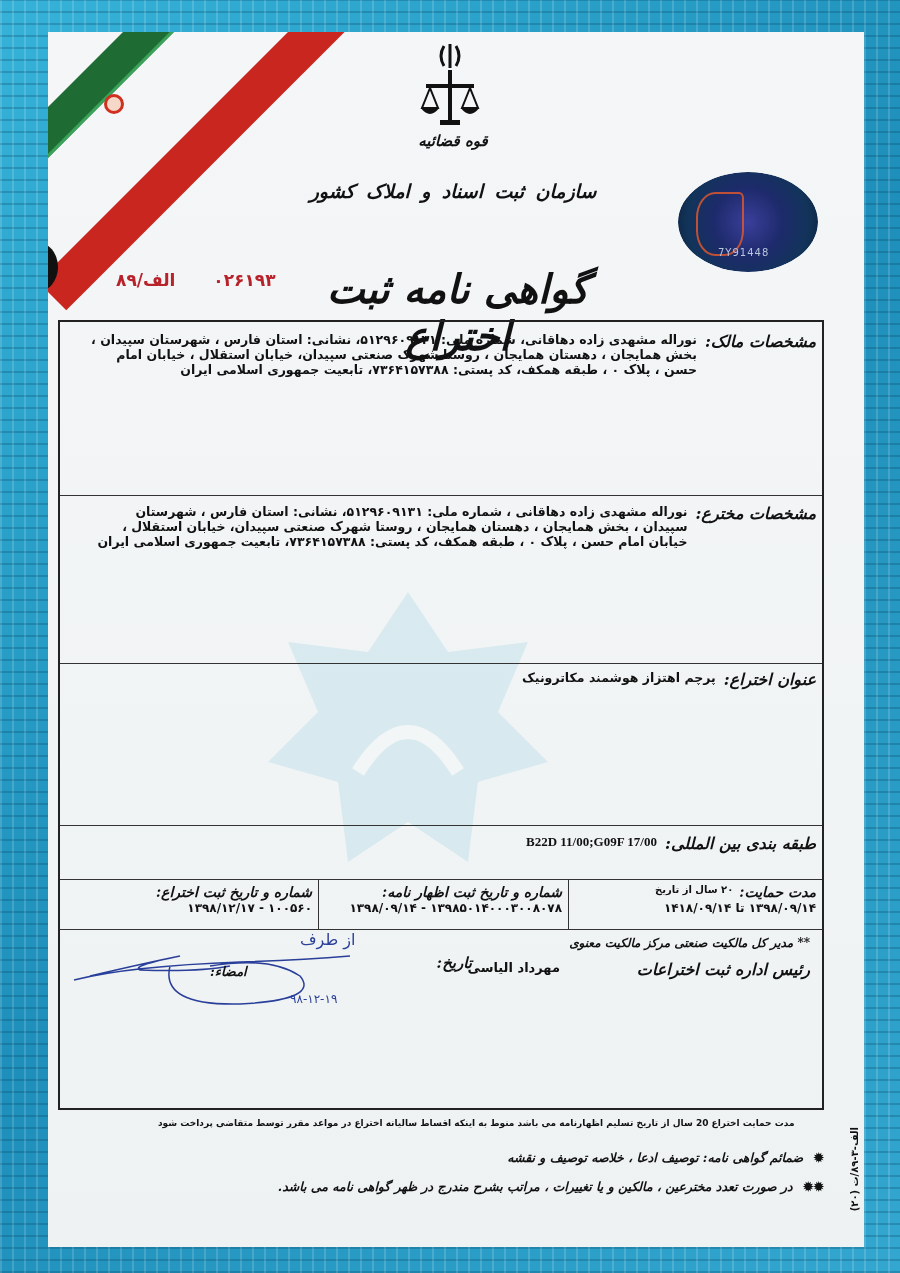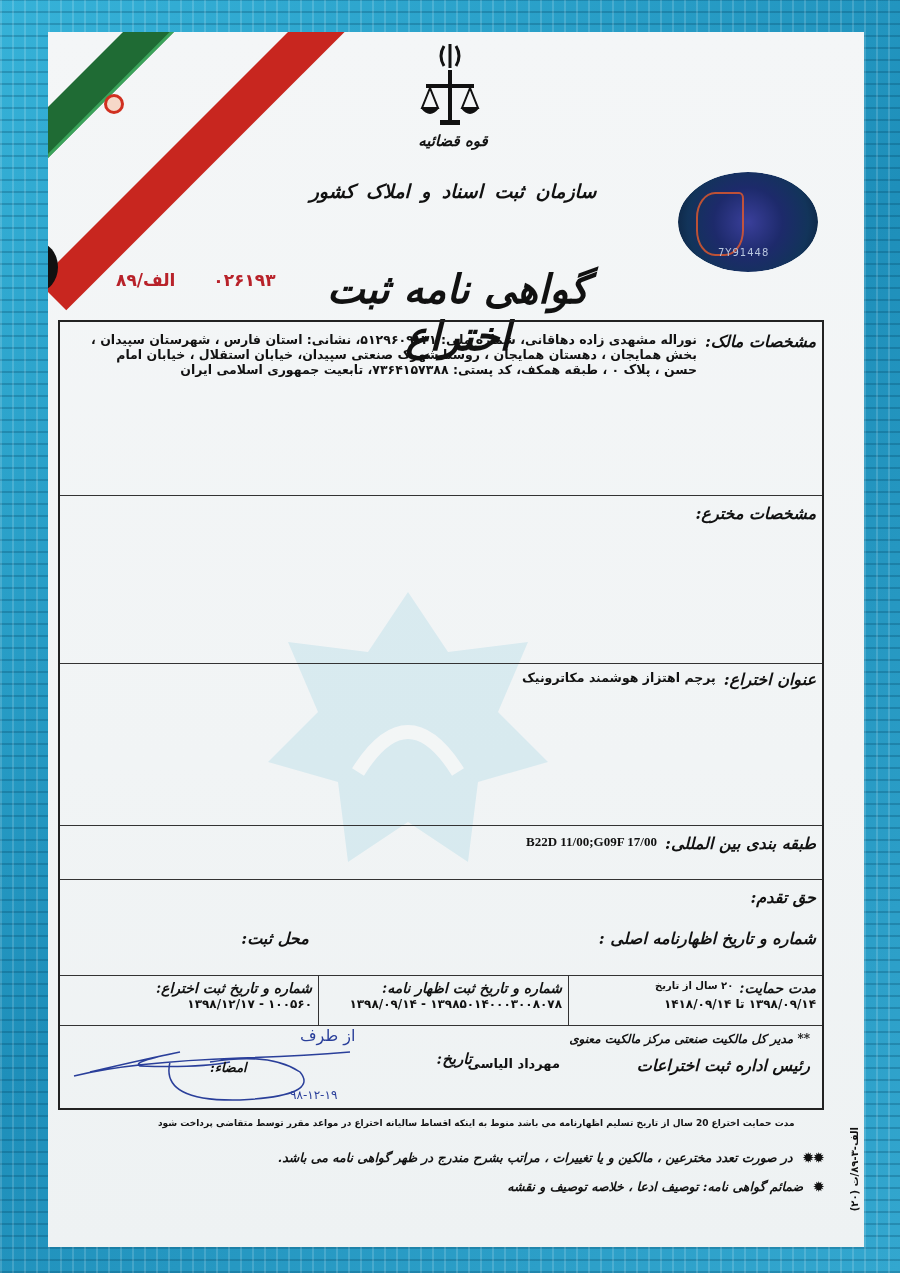--- a/index.html
+++ b/index.html
@@ -179,39 +179,33 @@
   <div class="table">
     <div class="row r-owner">
       <div class="inline">
         <span class="label">مشخصات مالک:</span>
         <span class="value">نوراله مشهدی زاده دهاقانی، شماره ملی: ۵۱۲۹۶۰۹۱۳۱، نشانی: استان فارس ، شهرستان سپیدان ، بخش همایجان ، دهستان همایجان ، روستا شهرک صنعتی سپیدان، خیابان استقلال ، خیابان امام حسن ، پلاک ۰ ، طبقه همکف، کد پستی: ۷۳۶۴۱۵۷۳۸۸، تابعیت جمهوری اسلامی ایران</span>
       </div>
     </div>
     <div class="row r-inventor">
       <div class="inline">
         <span class="label">مشخصات مخترع:</span>
+        <span class="value">نوراله مشهدی زاده دهاقانی ، شماره ملی: ۵۱۲۹۶۰۹۱۳۱، نشانی: استان فارس ، شهرستان سپیدان ، بخش همایجان ، دهستان همایجان ، روستا شهرک صنعتی سپیدان، خیابان استقلال ، خیابان امام حسن ، پلاک ۰ ، طبقه همکف، کد پستی: ۷۳۶۴۱۵۷۳۸۸، تابعیت جمهوری اسلامی ایران</span>
       </div>
     </div>
     <div class="row r-title">
       <div class="inline">
         <span class="label">عنوان اختراع:</span>
         <span class="value">پرچم اهتزاز هوشمند مکاترونیک</span>
       </div>
     </div>
     <div class="row r-class">
       <div class="inline">
         <span class="label">طبقه بندی بین المللی:</span>
         <span class="value" style="font-family:'Liberation Serif',serif;direction:ltr;font-size:13px;">B22D 11/00;G09F 17/00</span>
-      </div>
-    </div>
-    <div class="row r-priority">
-      <div class="label">حق تقدم:</div>
-      <div class="line2">
-        <span class="label">شماره و تاریخ اظهارنامه اصلی :</span>
-        <span class="label reg-place">محل ثبت:</span>
       </div>
     </div>
     <div class="row r-dates">
       <div class="cell c3">
         <div class="protect">
           <span class="label">مدت حمایت:</span>
           <span class="small">۲۰ سال از تاریخ</span>
         </div>
         <div class="value">
           <span>۱۳۹۸/۰۹/۱۴</span>
@@ -247,23 +241,23 @@
       <div class="sign-signature-label">امضاء:</div>
       <div class="handwritten-note">از طرف</div>
       <div class="handwritten-date">۹۸-۱۲-۱۹</div>
     </div>
   </div>
 
   <div class="footnote">مدت حمایت اختراع 20 سال از تاریخ تسلیم اظهارنامه می باشد منوط به اینکه اقساط سالیانه اختراع در مواعد مقرر توسط متقاضی پرداخت شود</div>
 
   <div class="notes">
     <div class="note">
+      <span class="star">✹</span>
+      <span>ضمائم گواهی نامه: توصیف ادعا ، خلاصه توصیف و نقشه</span>
+    </div>
+    <div class="note">
       <span class="star">✹✹</span>
       <span>در صورت تعدد مخترعین ، مالکین و یا تغییرات ، مراتب بشرح مندرج در ظهر گواهی نامه می باشد.</span>
     </div>
-    <div class="note">
-      <span class="star">✹</span>
-      <span>ضمائم گواهی نامه: توصیف ادعا ، خلاصه توصیف و نقشه</span>
-    </div>
   </div>
 
   <div class="side-code">(۲۰) الف-۳-۸۹/ت</div>
 </div>
 
 </body></html>

